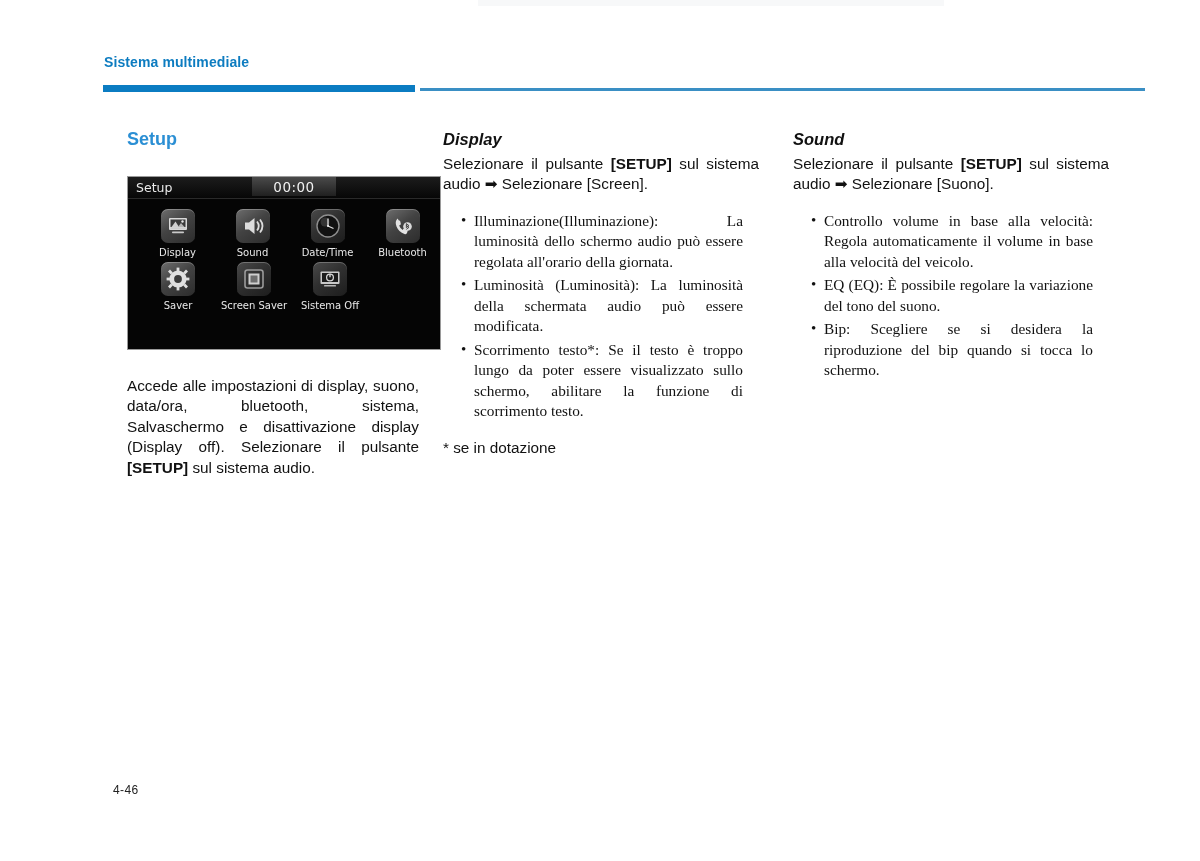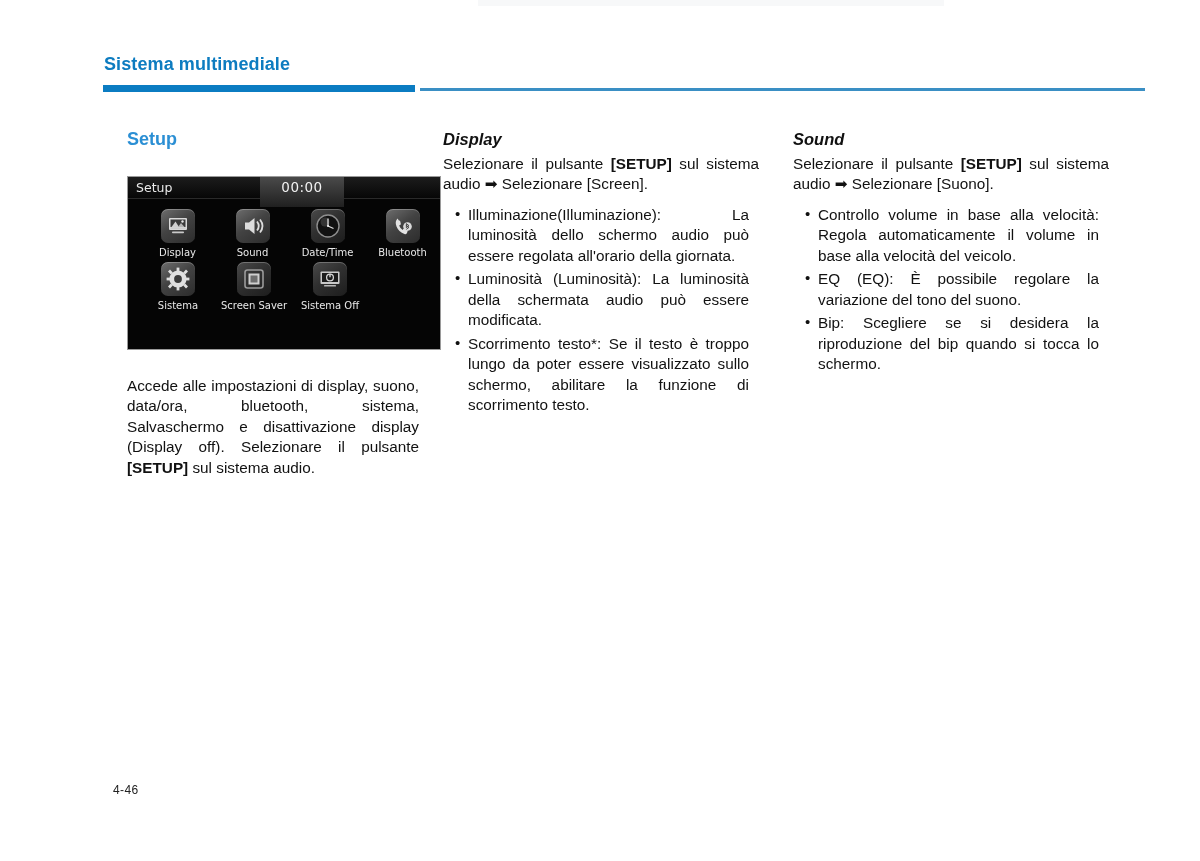--- a/index.html
+++ b/index.html
@@ -24,21 +24,21 @@
 
   
   .header {
     position: absolute;
     left: 0; top: 54px;
     width: 1200px;
   }
   .header-title {
     position: absolute;
     left: 104px; top: 0px;
-    font-size: 18px;
+    font-size: 14px;
     font-weight: bold;
     color: #0d7cc0;
     letter-spacing: 0.1px;
     white-space: nowrap;
   }
   .rule-thick {
     position: absolute;
     left: 103px; top: 31px;
     width: 312px; height: 7px;
     background: #0b7cc2;
@@ -93,22 +93,22 @@
   }
   .hu-topbar-title {
     position: absolute;
     left: 8px; top: 3px;
     font-size: 12.5px;
     color: #e9e9e9;
     font-family: "DejaVu Sans", sans-serif;
   }
   .hu-clockbox {
     position: absolute;
-    left: 132px; top: 0px;
-    width: 84px; height: 30px;
+    left: 124px; top: 0px;
+    width: 84px; height: 19px;
     background: linear-gradient(#4a4a4a, #202020);
   }
   .hu-clock {
     position: absolute;
     left: 0; top: 2px;
     width: 84px;
     text-align: center;
     font-size: 13.5px;
     color: #f2f2f2;
     font-family: "DejaVu Sans", sans-serif;
@@ -152,21 +152,21 @@
     font-size: 15.3px;
     line-height: 20.5px;
     text-align: justify;
     color: #111;
     margin: 0;
     font-family: "Liberation Sans", sans-serif;
   }
   .body-text.pad-top { margin-top: 26px; }
   .body-text b { font-weight: bold; }
 
-  .bullets { margin: 10px; padding: 0; list-style: none; }
+  .bullets { margin: 16px; padding: 0; list-style: none; font-family: Liberation Serif, serif; }
   .bullets li {
     position: relative;
     padding-left: 15px;
     font-size: 15.3px;
     line-height: 20.5px;
     text-align: justify;
     margin-top: 3px;
     color: #111;
   }
   .bullets li::before {
@@ -286,21 +286,21 @@
                 <rect x="5.6" y="15.6" width="4" height="2.8"></rect>
                 <rect x="24.4" y="15.6" width="4" height="2.8"></rect>
                 <rect x="8" y="8" width="2.8" height="4" transform="rotate(-45 9.4 10)"></rect>
                 <rect x="23.2" y="22" width="2.8" height="4" transform="rotate(-45 24.6 24)"></rect>
                 <rect x="23.2" y="8" width="2.8" height="4" transform="rotate(45 24.6 10)"></rect>
                 <rect x="8" y="22" width="2.8" height="4" transform="rotate(45 9.4 24)"></rect>
               </g>
               <circle cx="17" cy="17" r="3.9" fill="#3b3b3b"></circle>
             </svg>
           </div>
-          <div class="hu-label">Sistema</div>
+          <div class="hu-label">Saver</div>
         </div>
 
         <div class="hu-cell">
           <div class="hu-icon dark">
             <svg width="34" height="34" viewBox="0 0 34 34">
               <rect x="8" y="8" width="18" height="18" rx="2.5" fill="none" stroke="#9b9b9b" stroke-width="1.6"></rect>
               <rect x="11.5" y="11.5" width="11" height="11" fill="#cfcfcf"></rect>
               <rect x="13.5" y="13.5" width="7" height="7" fill="#6d6d6d"></rect>
             </svg>
           </div>
@@ -331,20 +331,21 @@
   <div class="section-title-italic">Display</div>
 
   <p class="body-text"><span>Selezionare il pulsante </span><b>[SETUP]</b><span> sul sistema audio </span><span class="arrow-glyph">➡</span><span> Selezionare [Screen].</span></p>
 
   <ul class="bullets">
     <li>Illuminazione(Illuminazione): La luminosità dello schermo audio può essere regolata all'orario della giornata.</li>
     <li>Luminosità (Luminosità): La luminosità della schermata audio può essere modificata.</li>
     <li>Scorrimento testo*: Se il testo è troppo lungo da poter essere visualizzato sullo schermo, abilitare la funzione di scorrimento testo.</li>
   </ul>
 
+  <div class="footnote">* se in dotazione</div>
 </div>
 
 <div class="col col-3">
   <div class="section-title-italic">Sound</div>
 
   <p class="body-text"><span>Selezionare il pulsante </span><b>[SETUP]</b><span> sul sistema audio </span><span class="arrow-glyph">➡</span><span> Selezionare [Suono].</span></p>
 
   <ul class="bullets">
     <li>Controllo volume in base alla velocità: Regola automaticamente il volume in base alla velocità del veicolo.</li>
     <li>EQ (EQ): È possibile regolare la variazione del tono del suono.</li>

